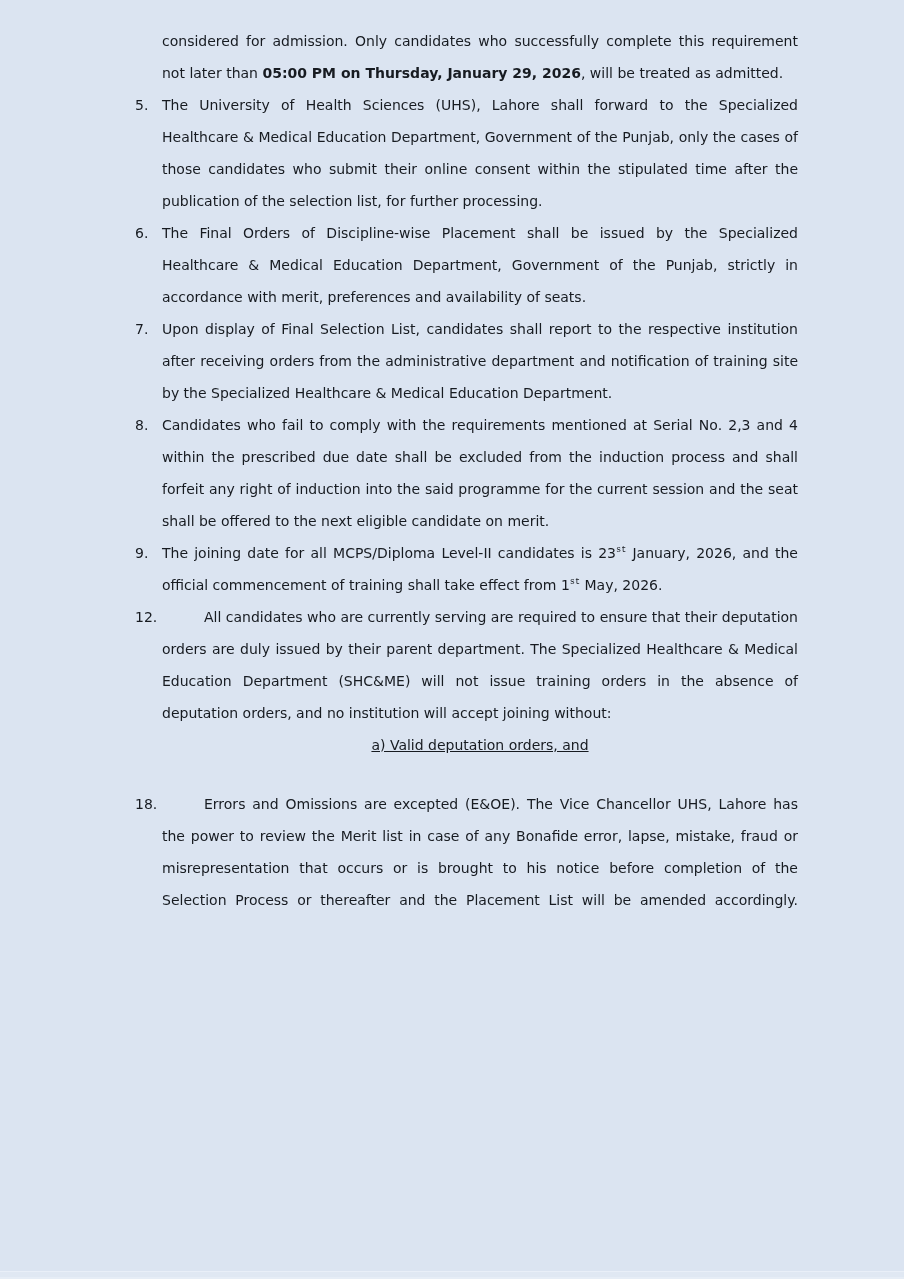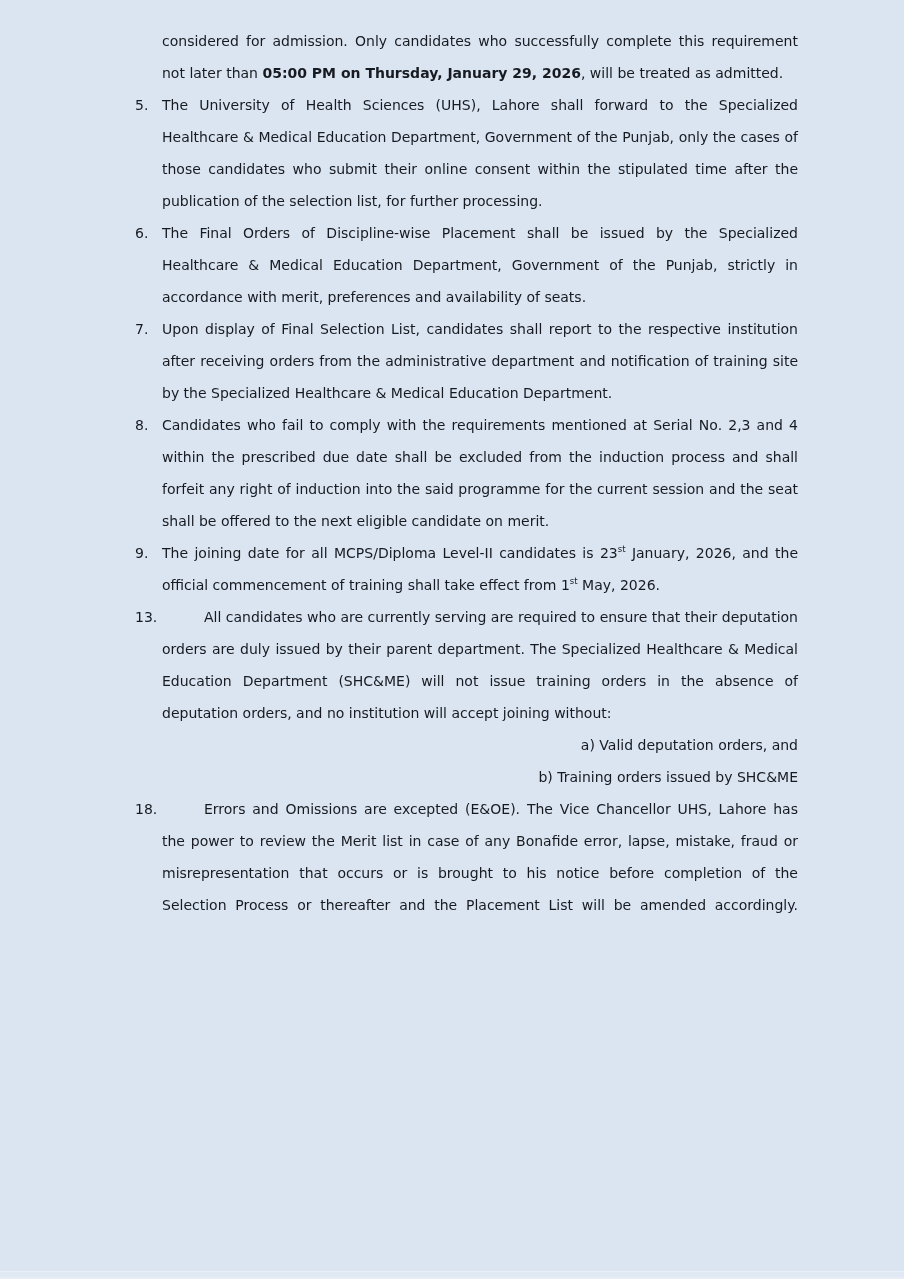--- a/index.html
+++ b/index.html
@@ -34,28 +34,31 @@
   }
   p.body {
     margin: 0;
     text-align: justify;
   }
   p.body.tab {
     text-indent: 42px;
   }
   p.body.cont {
     text-align-last: justify;
+    margin-top: 27px;
   }
   .subline {
-    text-align: right;
+    text-align: center;
+    text-decoration: underline;
   }
   sup {
     font-size: 61%;
     vertical-align: super;
     line-height: 0;
+    font-family: Liberation Mono, monospace;
   }
   .b {
     font-weight: bold;
   }
   .page-bottom-edge {
     position: absolute;
     left: 0;
     bottom: 0;
     width: 100%;
     height: 8px;
@@ -85,24 +88,23 @@
       </div>
       <div class="item">
         <span class="num">8.</span>
         <p class="body"><span>Candidates who fail to comply with the requirements mentioned at Serial No. 2,3 and 4 within the prescribed due date shall be excluded from the induction process and shall forfeit any right of induction into the said programme for the current session and the seat shall be offered to the next eligible candidate on merit.</span></p>
       </div>
       <div class="item">
         <span class="num">9.</span>
         <p class="body"><span>The joining date for all MCPS/Diploma Level-II candidates is 23</span><sup>st</sup><span> January, 2026, and the official commencement of training shall take effect from 1</span><sup>st</sup><span> May, 2026.</span></p>
       </div>
       <div class="item">
-        <span class="num">13.</span>
+        <span class="num">12.</span>
         <p class="body tab"><span>All candidates who are currently serving are required to ensure that their deputation orders are duly issued by their parent department. The Specialized Healthcare &amp; Medical Education Department (SHC&amp;ME) will not issue training orders in the absence of deputation orders, and no institution will accept joining without:</span></p>
         <div class="subline">a) Valid deputation orders, and</div>
-        <div class="subline">b) Training orders issued by SHC&amp;ME</div>
       </div>
       <div class="item">
         <span class="num">18.</span>
         <p class="body tab cont"><span>Errors and Omissions are excepted (E&amp;OE). The Vice Chancellor UHS, Lahore has the power to review the Merit list in case of any Bonafide error, lapse, mistake, fraud or misrepresentation that occurs or is brought to his notice before completion of the Selection Process or thereafter and the Placement List will be amended accordingly.</span></p>
       </div>
     </section>
 </main>
 
 <div class="page-bottom-edge"></div>
 

